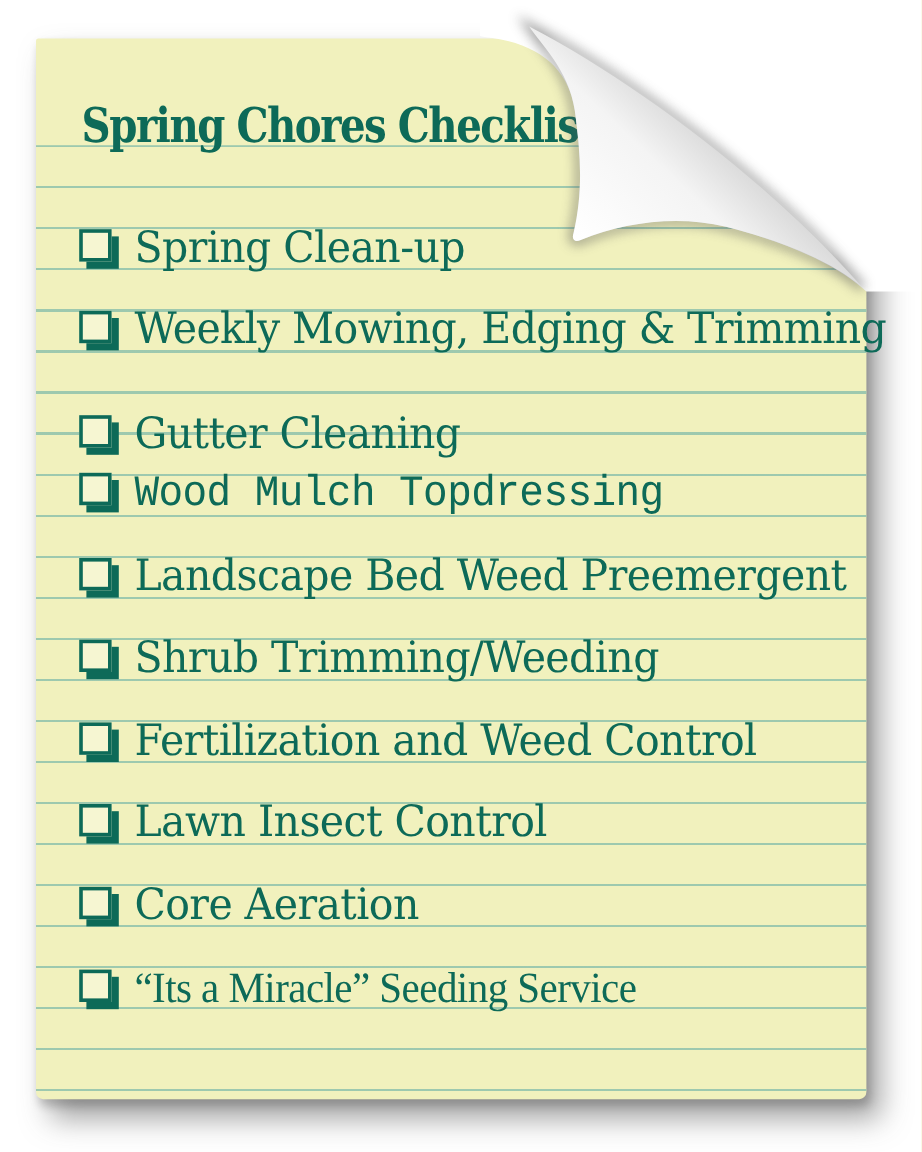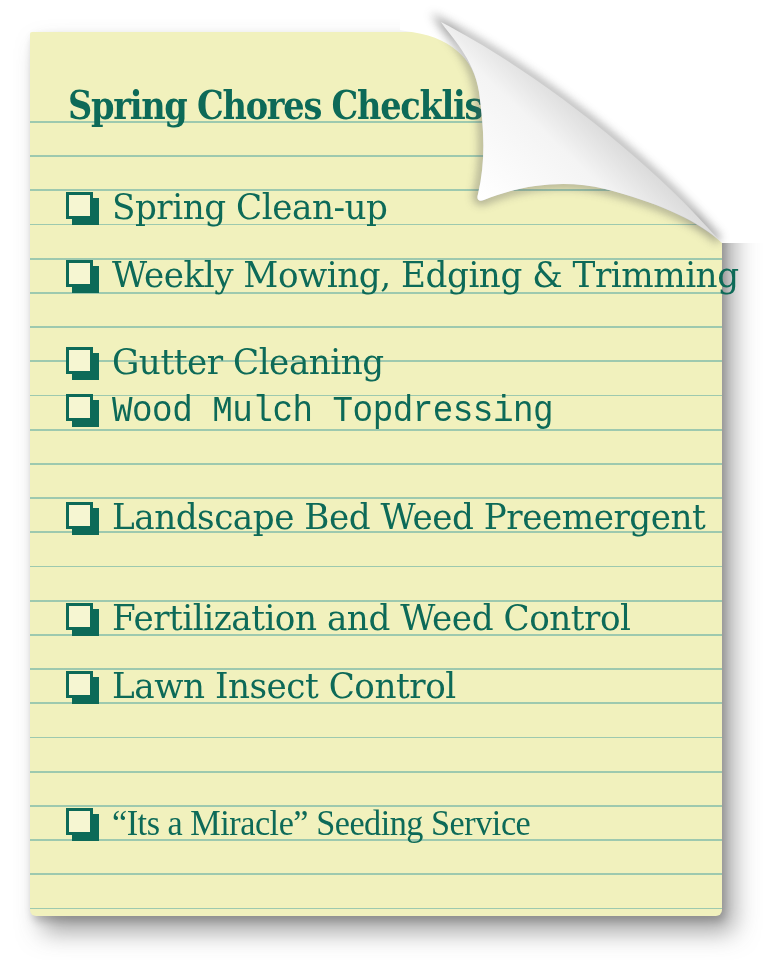--- a/index.html
+++ b/index.html
@@ -54,21 +54,21 @@
     box-shadow:6px 6px 0 0 var(--ink);
     margin-right:19px;
   }
   .item-text{
     display:inline-block;
     font-size:36px;color:var(--ink);
     letter-spacing:-0.5px;
     transform:scaleX(.95);transform-origin:left center;
   }
   .row-0{top:151px;} .row-1{top:219px;} .row-2{top:288px;margin-top:18px;}
-  .row-3{top:356px;font-family:Liberation Mono, monospace;} .row-4{top:425px;margin-top:36px;} .row-5{top:493px;}
+  .row-3{top:356px;font-family:Liberation Mono, monospace;} .row-4{top:425px;} .row-5{top:493px;}
   .row-6{top:562px;} .row-7{top:630px;} .row-8{top:699px;}
   .row-9{top:767px;font-family:Liberation Serif, serif;}
   .curl-svg{position:absolute;inset:0;pointer-events:none;}
   .curl-mask{fill:var(--background);}
   .curl-contact{fill:none;stroke:#5a5a5a;stroke-width:7;opacity:.55;}
   .curl-flap{fill:url(#flapGrad);}
 </style>
 </head>
 <body>
 
@@ -89,25 +89,31 @@
     </div>
     <div class="check-row row-2">
       <span class="checkbox"></span><span class="item-text">Gutter Cleaning</span>
     </div>
     <div class="check-row row-3">
       <span class="checkbox"></span><span class="item-text">Wood Mulch Topdressing</span>
     </div>
     <div class="check-row row-4">
       <span class="checkbox"></span><span class="item-text">Landscape Bed Weed Preemergent</span>
     </div>
+    <div class="check-row row-5">
+      <span class="checkbox"></span><span class="item-text">Shrub Trimming/Weeding</span>
+    </div>
     <div class="check-row row-7">
       <span class="checkbox"></span><span class="item-text">Lawn Insect Control</span>
     </div>
     <div class="check-row row-6">
       <span class="checkbox"></span><span class="item-text">Fertilization and Weed Control</span>
+    </div>
+    <div class="check-row row-8">
+      <span class="checkbox"></span><span class="item-text">Core Aeration</span>
     </div>
     <div class="check-row row-9">
       <span class="checkbox"></span><span class="item-text">“Its a Miracle” Seeding Service</span>
     </div>
   </div>
 
   <svg class="curl-svg" viewBox="0 0 768 960" width="768" height="960" xmlns="http://www.w3.org/2000/svg">
     <defs>
       <linearGradient id="flapGrad" gradientUnits="userSpaceOnUse" x1="498" y1="214" x2="636" y2="66">
         <stop offset="0" stop-color="#ffffff"></stop>

